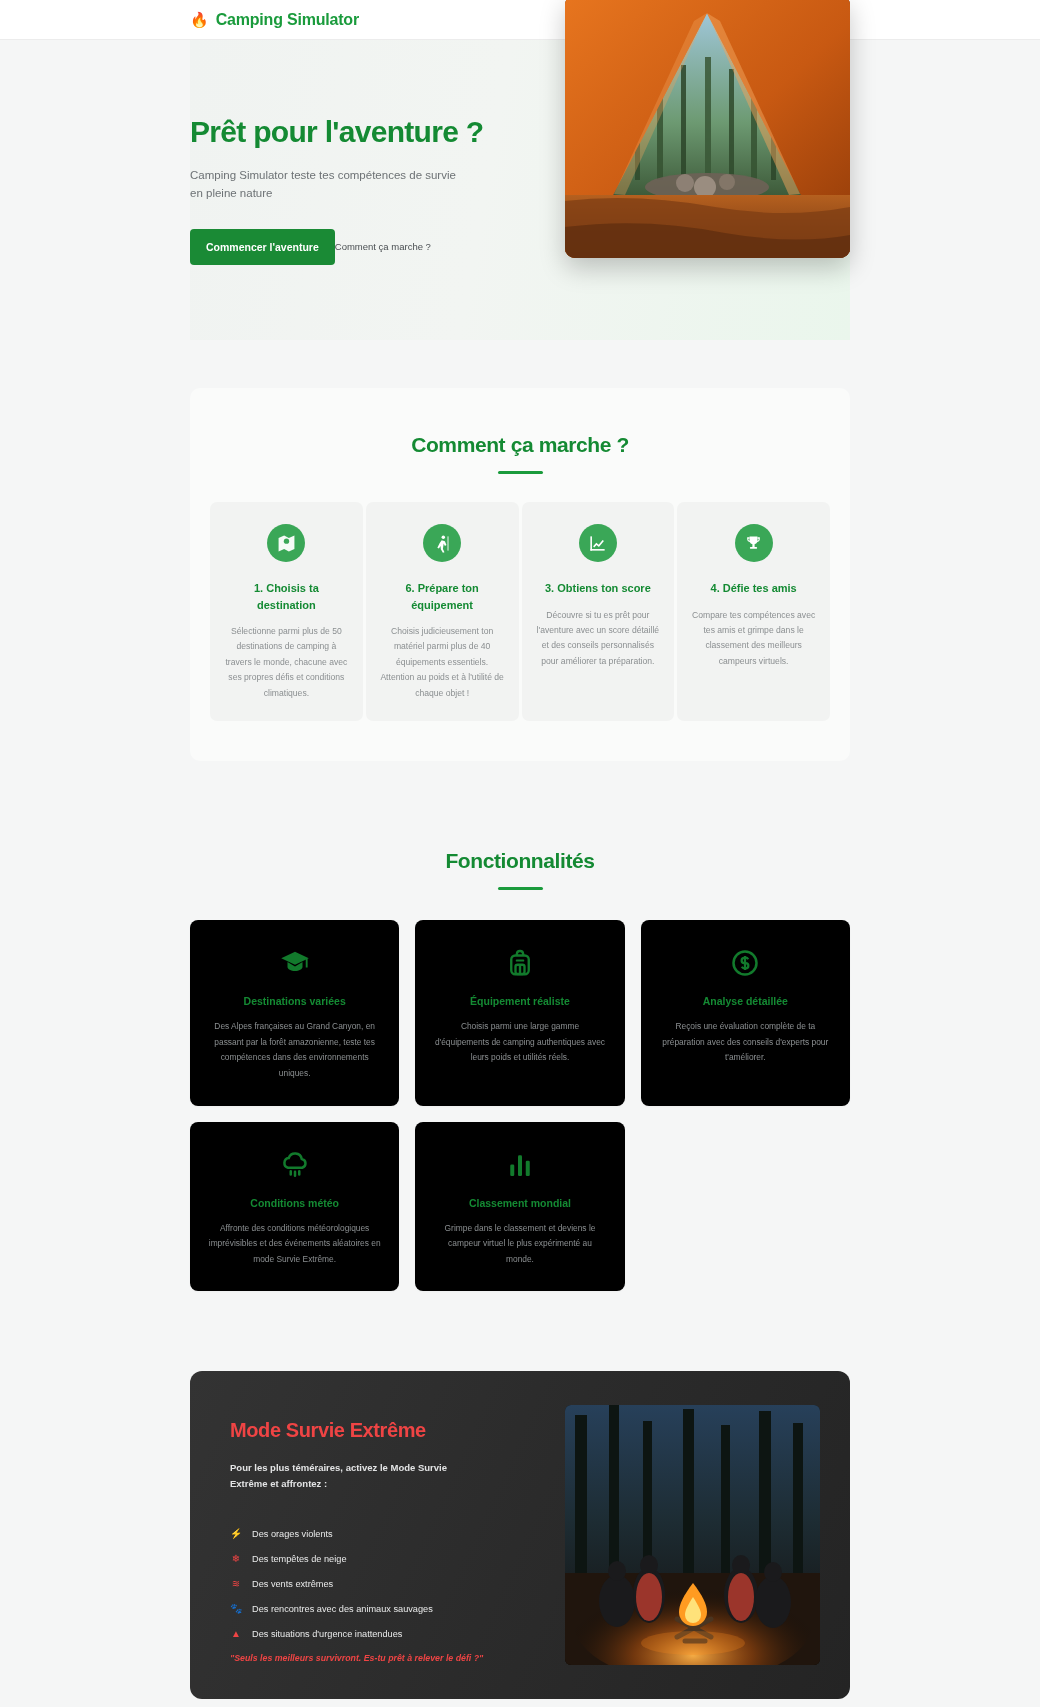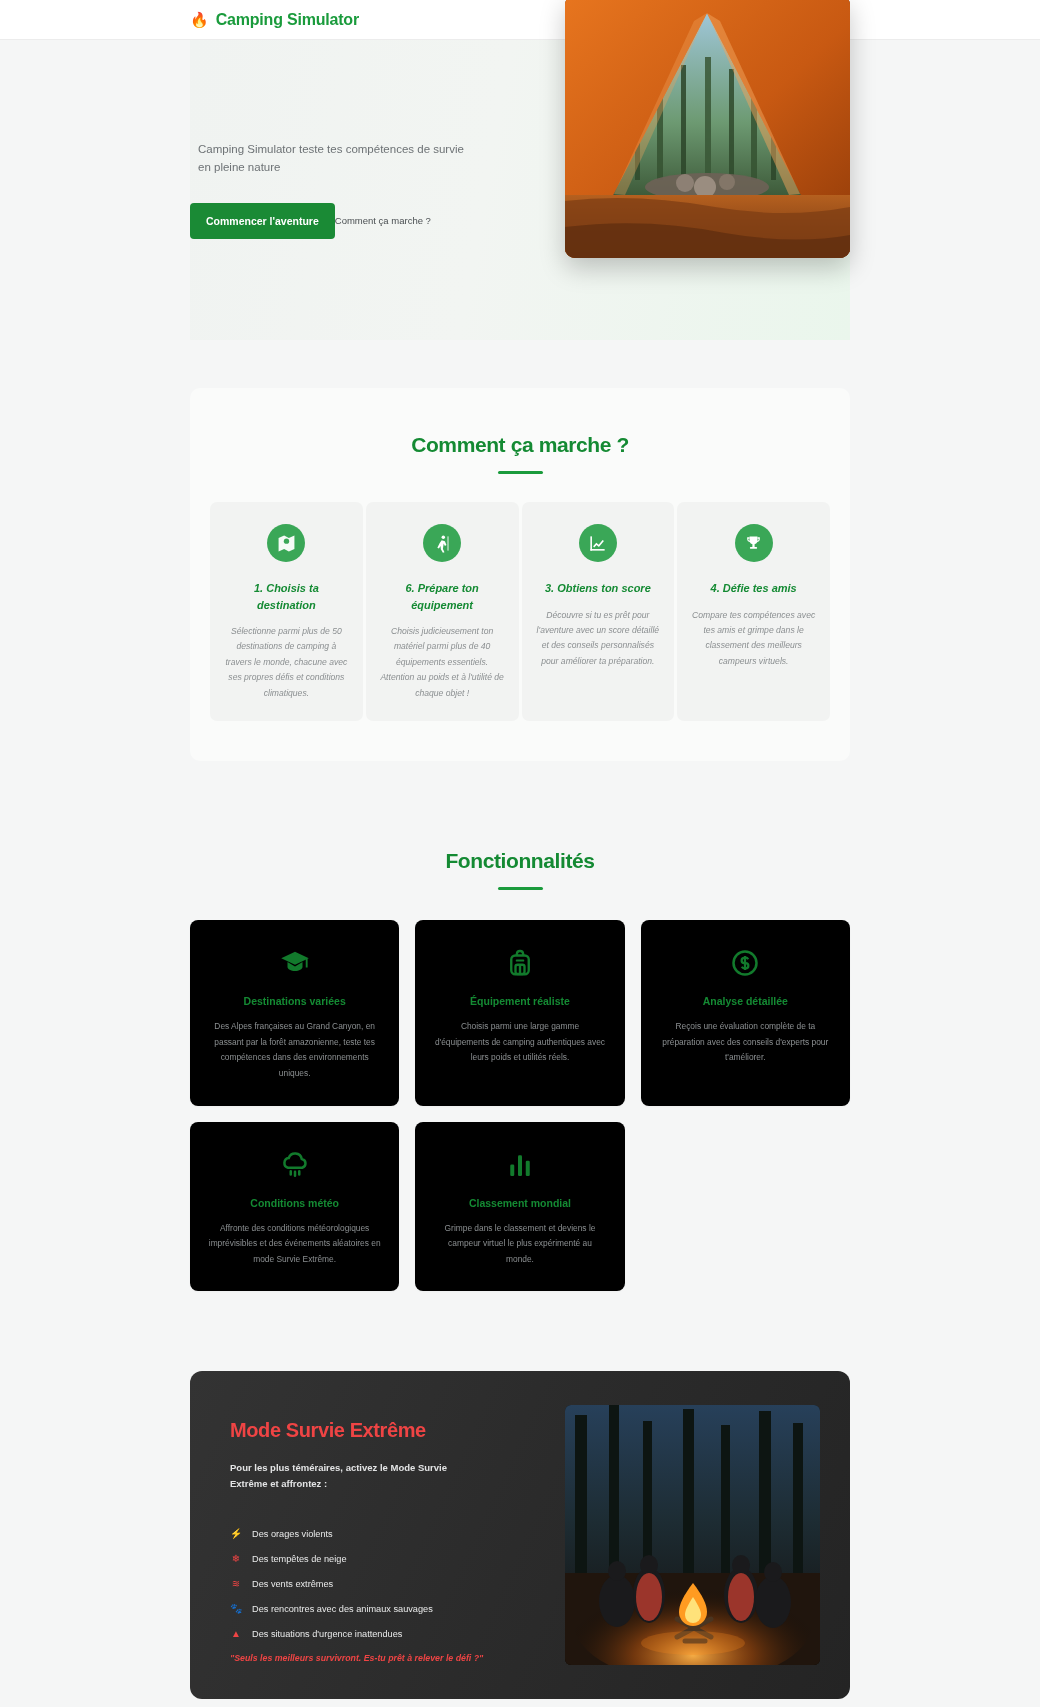--- a/index.html
+++ b/index.html
@@ -55,21 +55,20 @@
     font-weight: bold;
     letter-spacing: -0.7px;
     margin-bottom: 18px;
   }
   .hero-sub {
     font-size: 11.5px;
     color: #6d7275;
     line-height: 1.55;
     margin-bottom: 26px;
     width: 280px;
-    margin-left: 8px;
   }
   .hero-actions { display: flex; align-items: center; }
   .btn-primary {
     background: #1a8a35;
     color: #fff;
     border: none;
     border-radius: 4px;
     padding: 12px 16px;
     font-size: 10.5px;
     font-weight: bold;
@@ -107,21 +106,21 @@
     font-size: 21px;
     color: #148a33;
     font-weight: bold;
     letter-spacing: -0.4px;
   }
   .sec-rule {
     width: 45px; height: 3px; background: #1a9b3c;
     margin: 14px auto 0 auto; border-radius: 2px;
   }
   .steps {
-    display: flex; gap: 3px; margin-top: 28px; padding: 0 6px; font-style: italic;
+    display: flex; gap: 3px; margin-top: 28px; padding: 0 6px;
   }
   .step {
     flex: 1;
     background: #f2f3f2;
     border-radius: 7px;
     padding: 22px 14px 20px 14px;
     text-align: center;
   }
   .step-badge {
     width: 38px; height: 38px; border-radius: 50%;
@@ -205,20 +204,21 @@
   <div class="nav-links">
     <a class="nav-link active">Accueil</a>
     <a class="nav-link">Connexion</a>
     <a class="nav-link">Inscription</a>
   </div>
 </div>
 
 <div class="hero-wrap">
   <div class="hero">
     <div class="hero-text">
+      <h1 class="hero-title">Prêt pour l'aventure ?</h1>
       <p class="hero-sub">Camping Simulator teste tes compétences de survie en pleine nature</p>
       <div class="hero-actions">
         <button class="btn-primary">Commencer l'aventure</button>
         <a class="btn-link">Comment ça marche ?</a>
       </div>
     </div>
     <div class="hero-img">
       <svg class="tent-svg" viewBox="0 0 285 263" preserveAspectRatio="xMidYMid slice">
         <defs>
           <linearGradient id="tentG" x1="0" y1="0" x2="1" y2="1">

